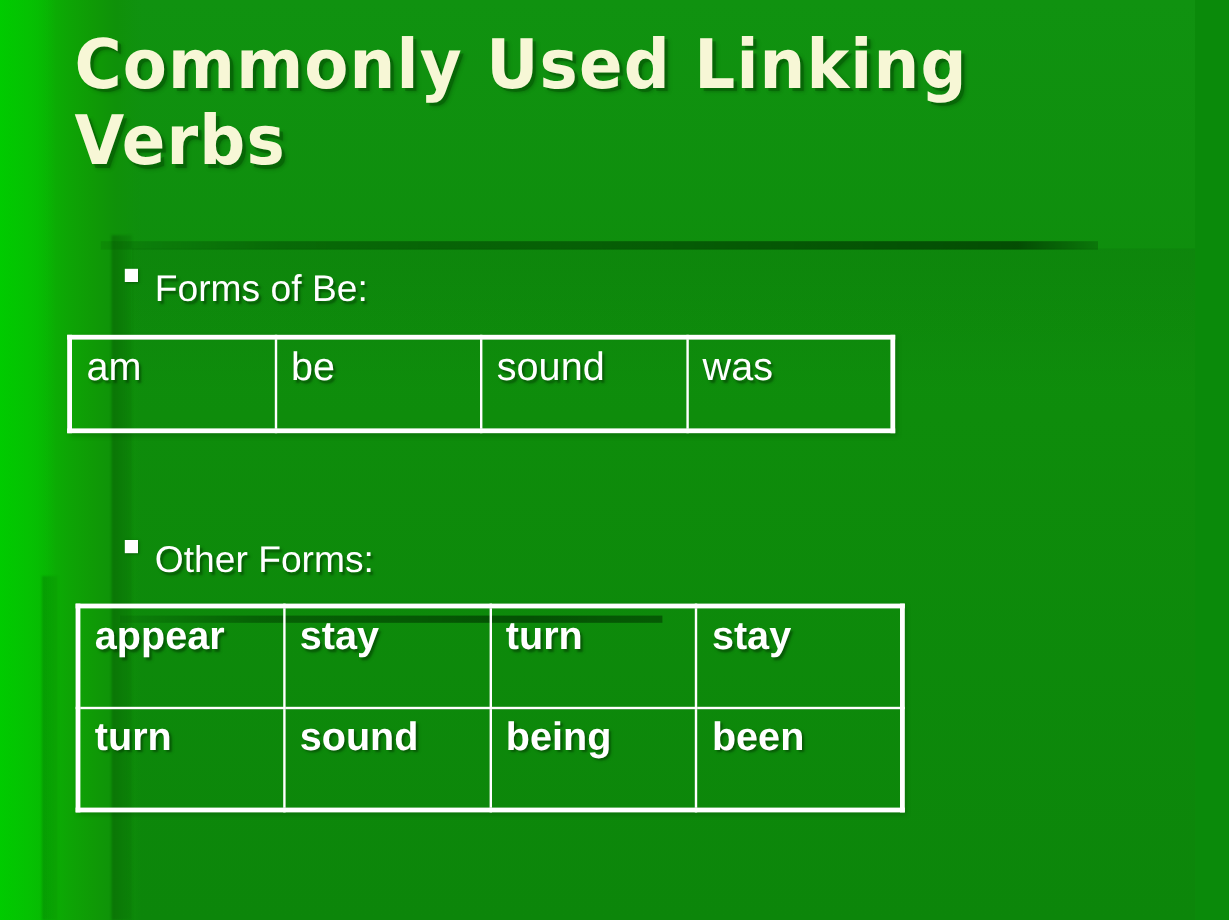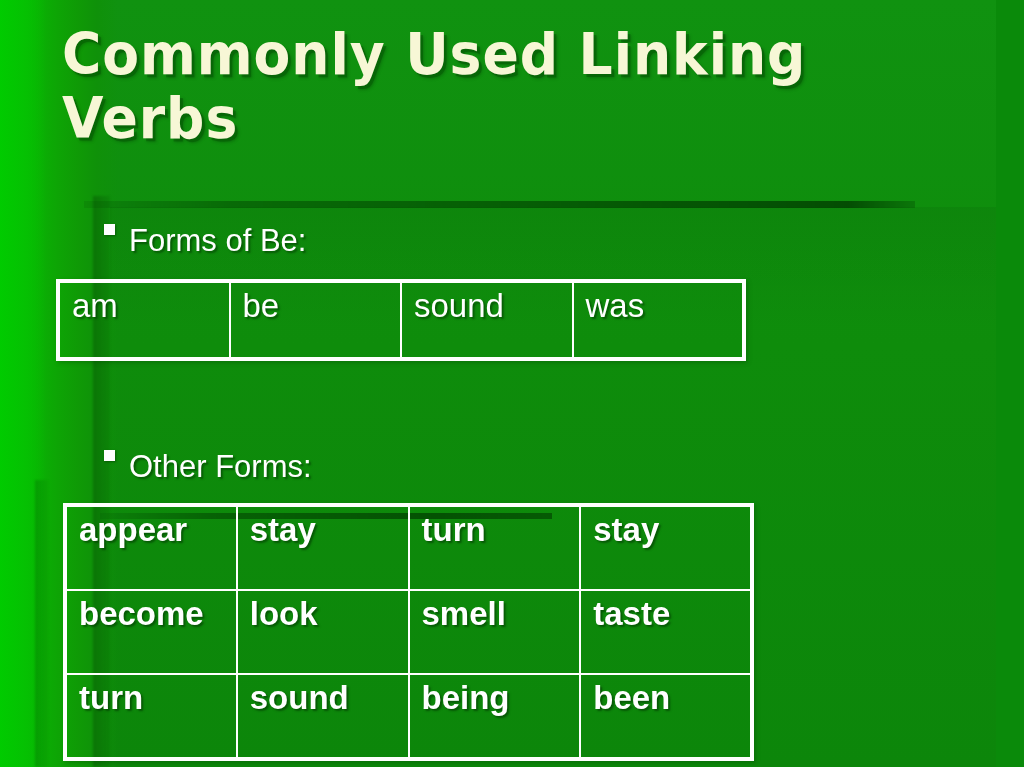--- a/index.html
+++ b/index.html
@@ -207,26 +207,20 @@
 
   <table class="vtable" id="table-other">
     <tbody>
       <tr>
         <td>appear</td>
         <td>stay</td>
         <td>turn</td>
         <td>stay</td>
       </tr>
       <tr>
-        <td>become</td>
-        <td>look</td>
-        <td>smell</td>
-        <td>taste</td>
-      </tr>
-      <tr>
         <td>turn</td>
         <td>sound</td>
         <td>being</td>
         <td>been</td>
       </tr>
     </tbody>
   </table>
 
 </div>
 

